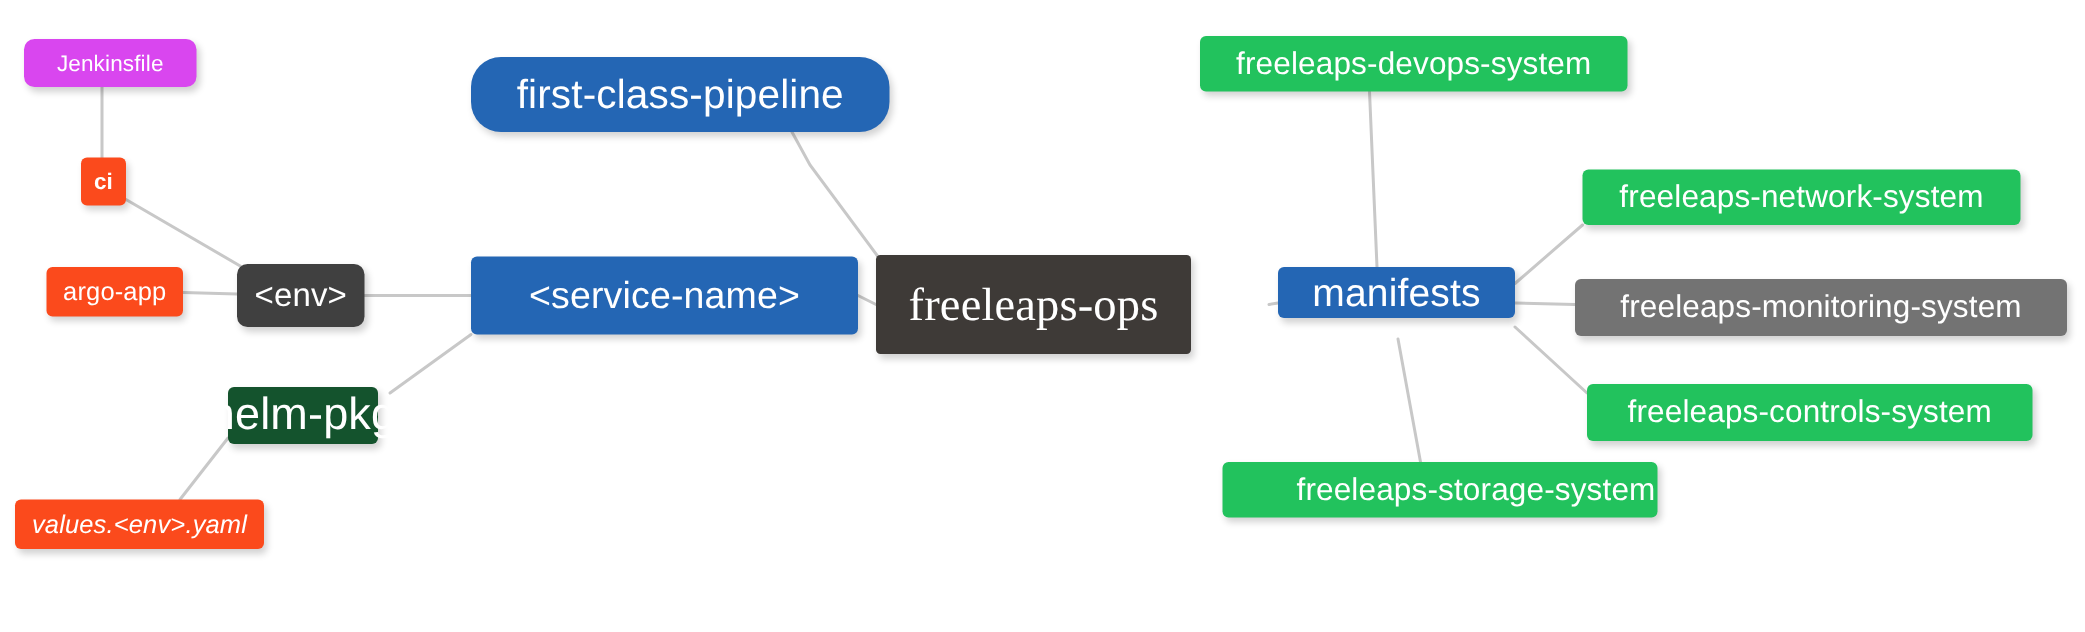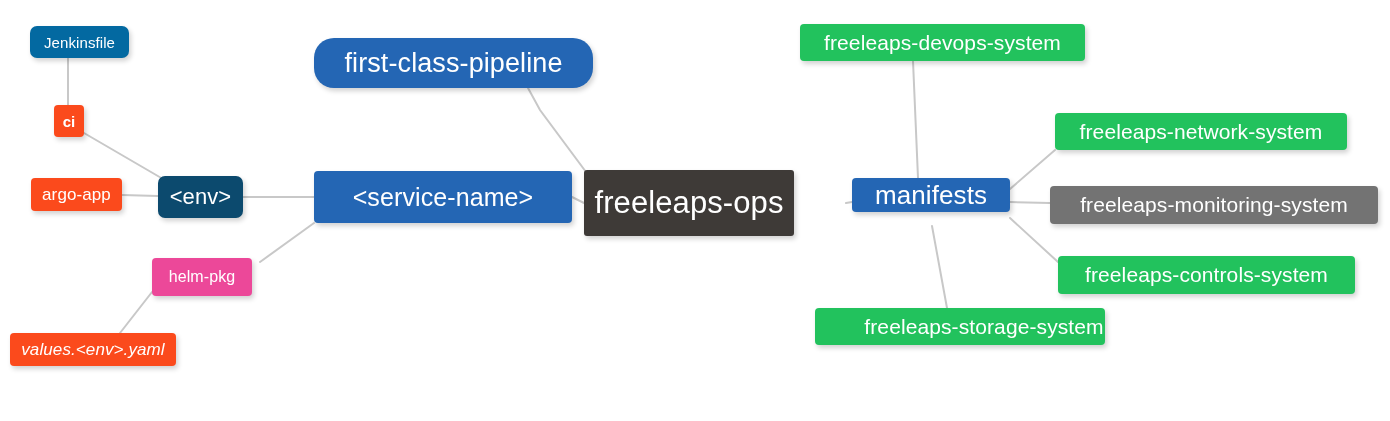--- a/index.html
+++ b/index.html
@@ -60,39 +60,39 @@
       <path d="M 158 196 L 122 195" stroke="#c8c8c8" stroke-width="2" fill="none" stroke-linecap="round"></path>
       <path d="M 68 105 L 68 58" stroke="#c8c8c8" stroke-width="2" fill="none" stroke-linecap="round"></path>
       <path d="M 152 292 L 120 333" stroke="#c8c8c8" stroke-width="2" fill="none" stroke-linecap="round"></path>
       <path d="M 918 178 L 913 61" stroke="#c8c8c8" stroke-width="2" fill="none" stroke-linecap="round"></path>
       <path d="M 1010 189 L 1055 150" stroke="#c8c8c8" stroke-width="2" fill="none" stroke-linecap="round"></path>
       <path d="M 1010 202 L 1050 203" stroke="#c8c8c8" stroke-width="2" fill="none" stroke-linecap="round"></path>
       <path d="M 1010 218 L 1058 262" stroke="#c8c8c8" stroke-width="2" fill="none" stroke-linecap="round"></path>
       <path d="M 932 226 L 947 308" stroke="#c8c8c8" stroke-width="2" fill="none" stroke-linecap="round"></path>
     </svg>
   <div id="nodes">
-      <div class="node root" style="left: 584px; top: 170px; width: 210px; height: 66px; background: rgb(62, 58, 55); font-size: 31px;">
+      <div class="node root" style="left: 584px; top: 170px; width: 210px; height: 66px; background: rgb(62, 58, 55); font-size: 31px; font-family: Liberation Serif, serif;">
         <span>freeleaps-ops</span>
       </div>
       <div class="node " style="left: 314px; top: 171px; width: 258px; height: 52px; background: rgb(36, 102, 180); font-size: 25px;">
         <span>&lt;service-name&gt;</span>
       </div>
       <div class="node " style="left: 314px; top: 38px; width: 279px; height: 50px; background: rgb(36, 102, 180); font-size: 27px; border-radius: 20px;">
         <span>first-class-pipeline</span>
       </div>
       <div class="node " style="left: 852px; top: 178px; width: 158px; height: 34px; background: rgb(36, 102, 180); font-size: 26px;">
         <span>manifests</span>
       </div>
-      <div class="node rounded-soft" style="left: 158px; top: 176px; width: 85px; height: 42px; background: #0c4a6e; font-size: 22px; text-align: right;">
+      <div class="node rounded-soft" style="left: 158px; top: 176px; width: 85px; height: 42px; background: #404040; font-size: 22px; text-align: right;">
         <span>&lt;env&gt;</span>
       </div>
-      <div class="node " style="left: 152px; top: 258px; width: 100px; height: 38px; background: #ec4899; font-size: 16px;">
+      <div class="node " style="left: 152px; top: 258px; width: 100px; height: 38px; background: #14532d; font-size: 30px;">
         <span>helm-pkg</span>
       </div>
-      <div class="node rounded-soft" style="left: 30px; top: 26px; width: 99px; height: 32px; background: #0369a1; font-size: 15px;">
+      <div class="node rounded-soft" style="left: 16px; top: 26px; width: 115px; height: 32px; background: #d946ef; font-size: 15px;">
         <span>Jenkinsfile</span>
       </div>
       <div class="node " style="left: 54px; top: 105px; width: 30px; height: 32px; background: rgb(251, 74, 28); font-size: 15px; font-weight: bold;">
         <span>ci</span>
       </div>
       <div class="node " style="left: 31px; top: 178px; width: 91px; height: 33px; background: rgb(251, 74, 28); font-size: 17px;">
         <span>argo-app</span>
       </div>
       <div class="node " style="left: 10px; top: 333px; width: 166px; height: 33px; background: rgb(251, 74, 28); font-size: 17px; font-style: italic;">
         <span>values.&lt;env&gt;.yaml</span>

